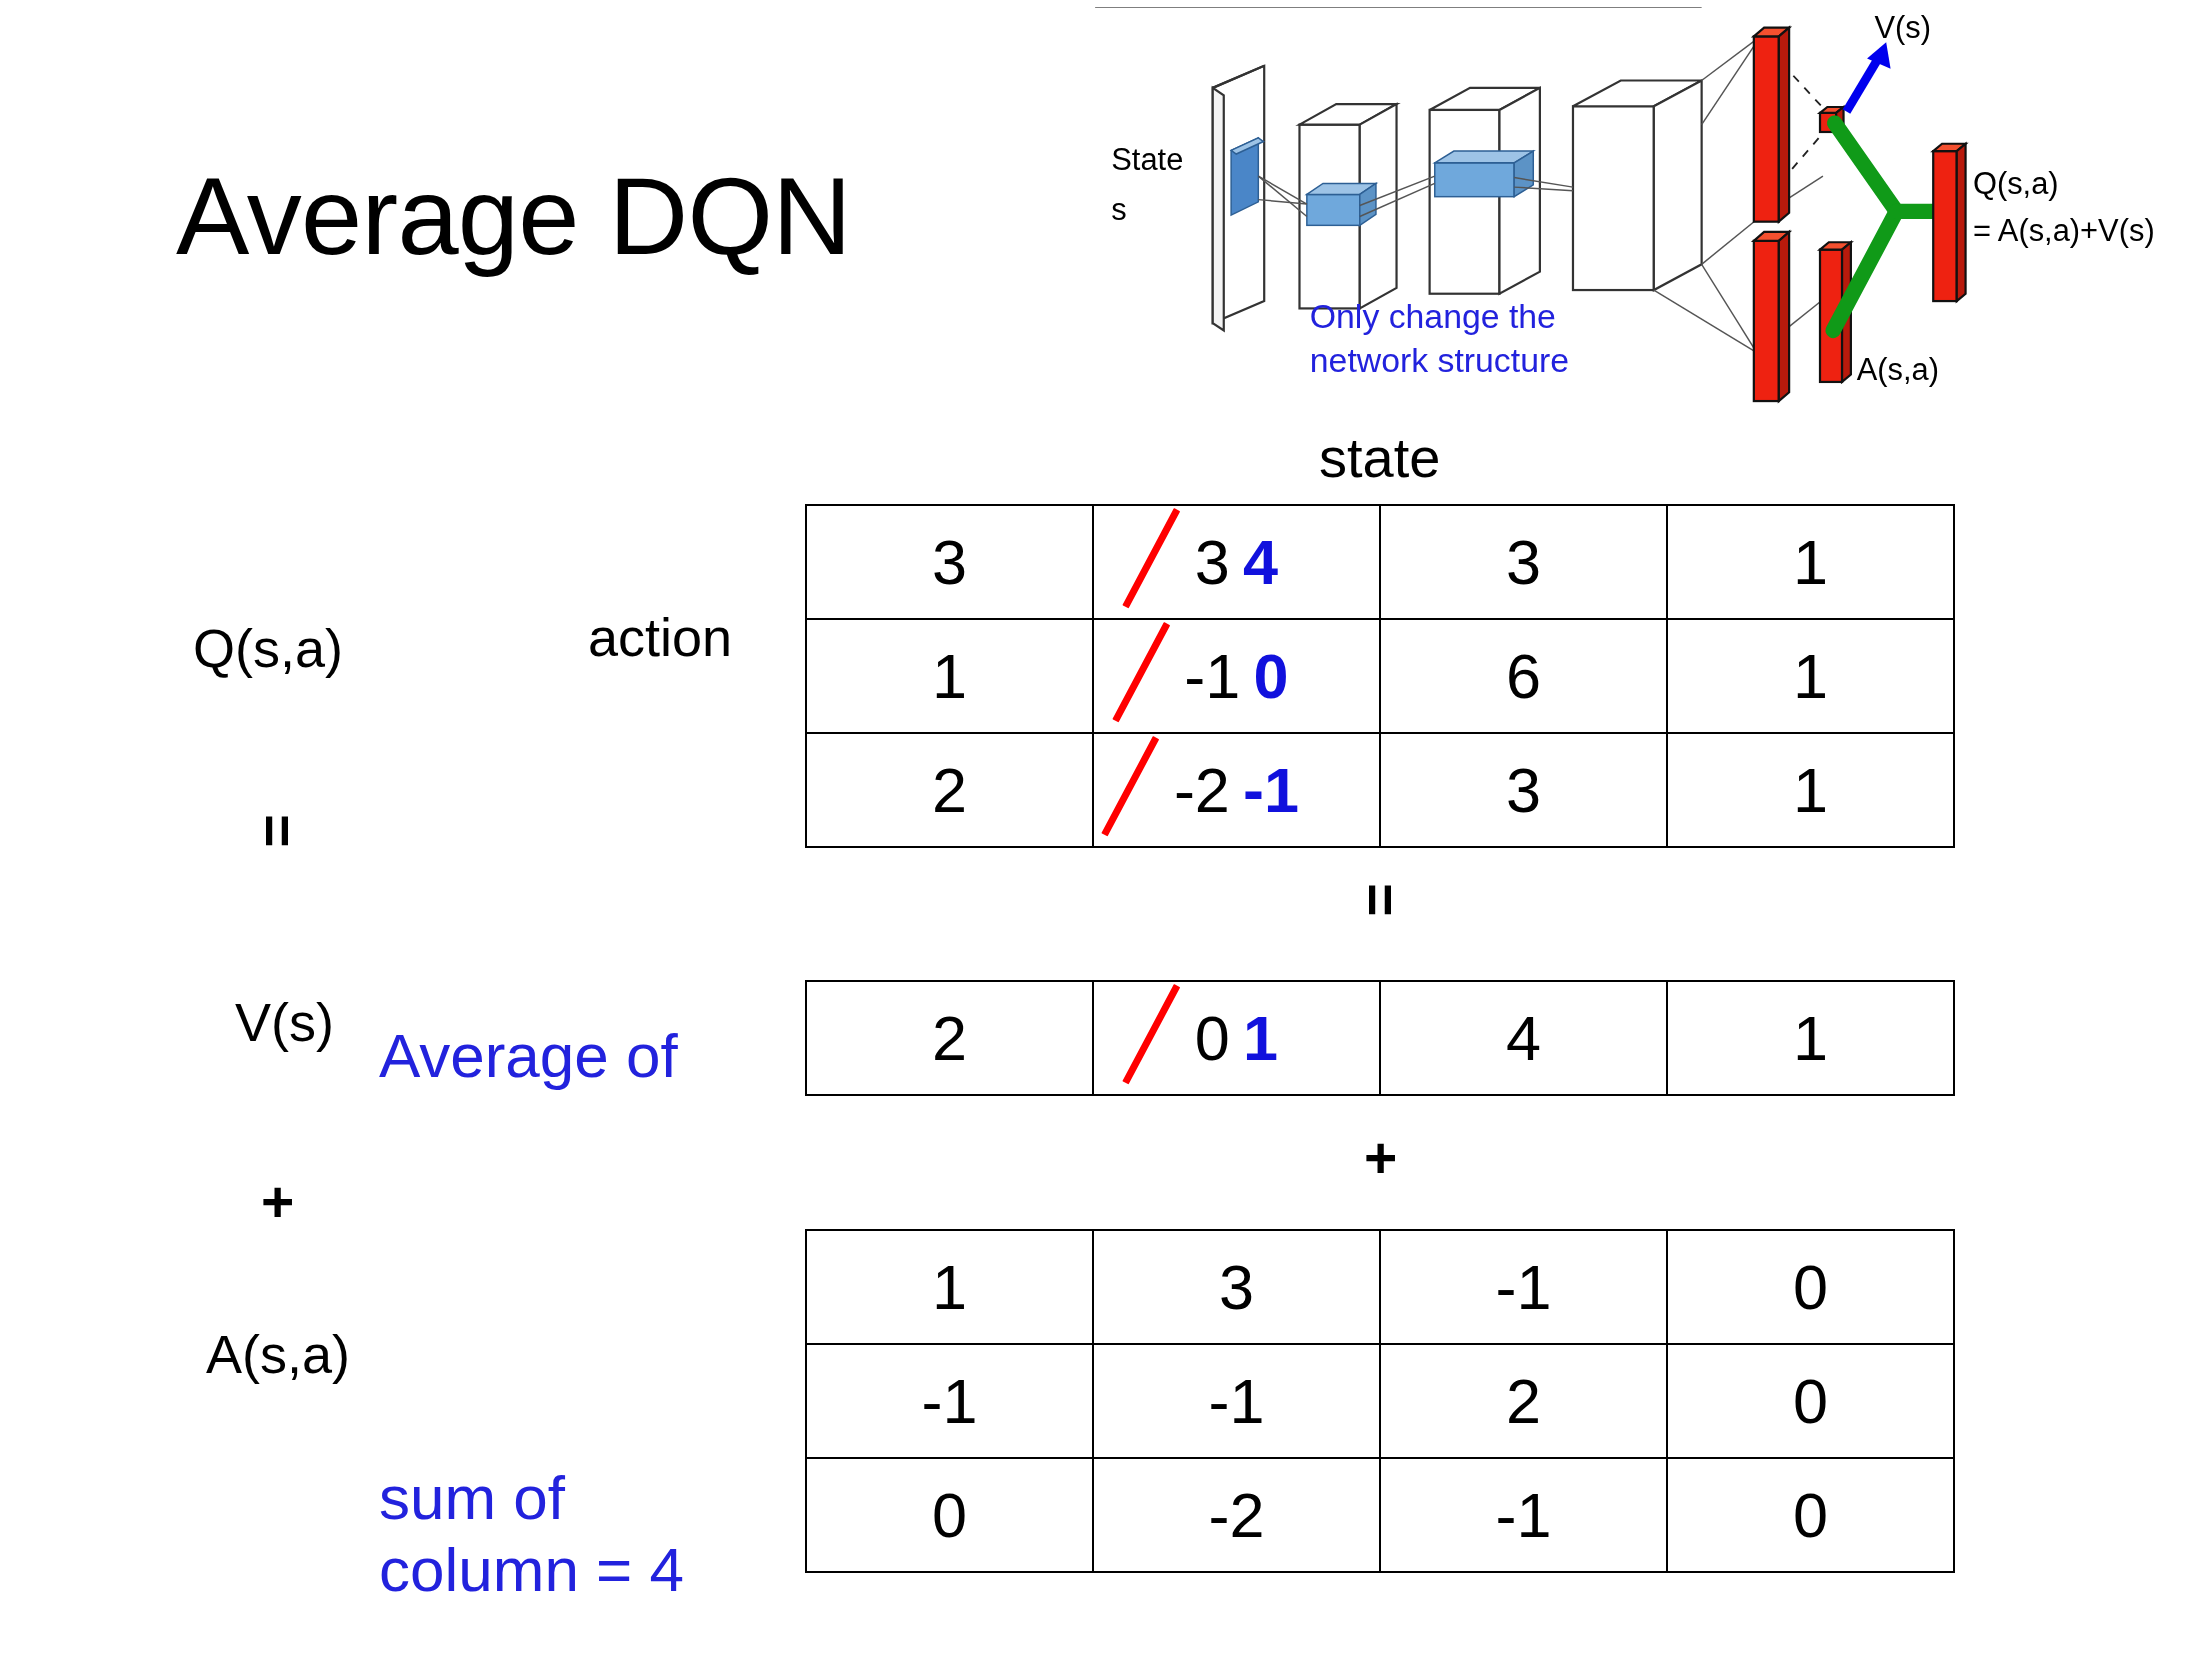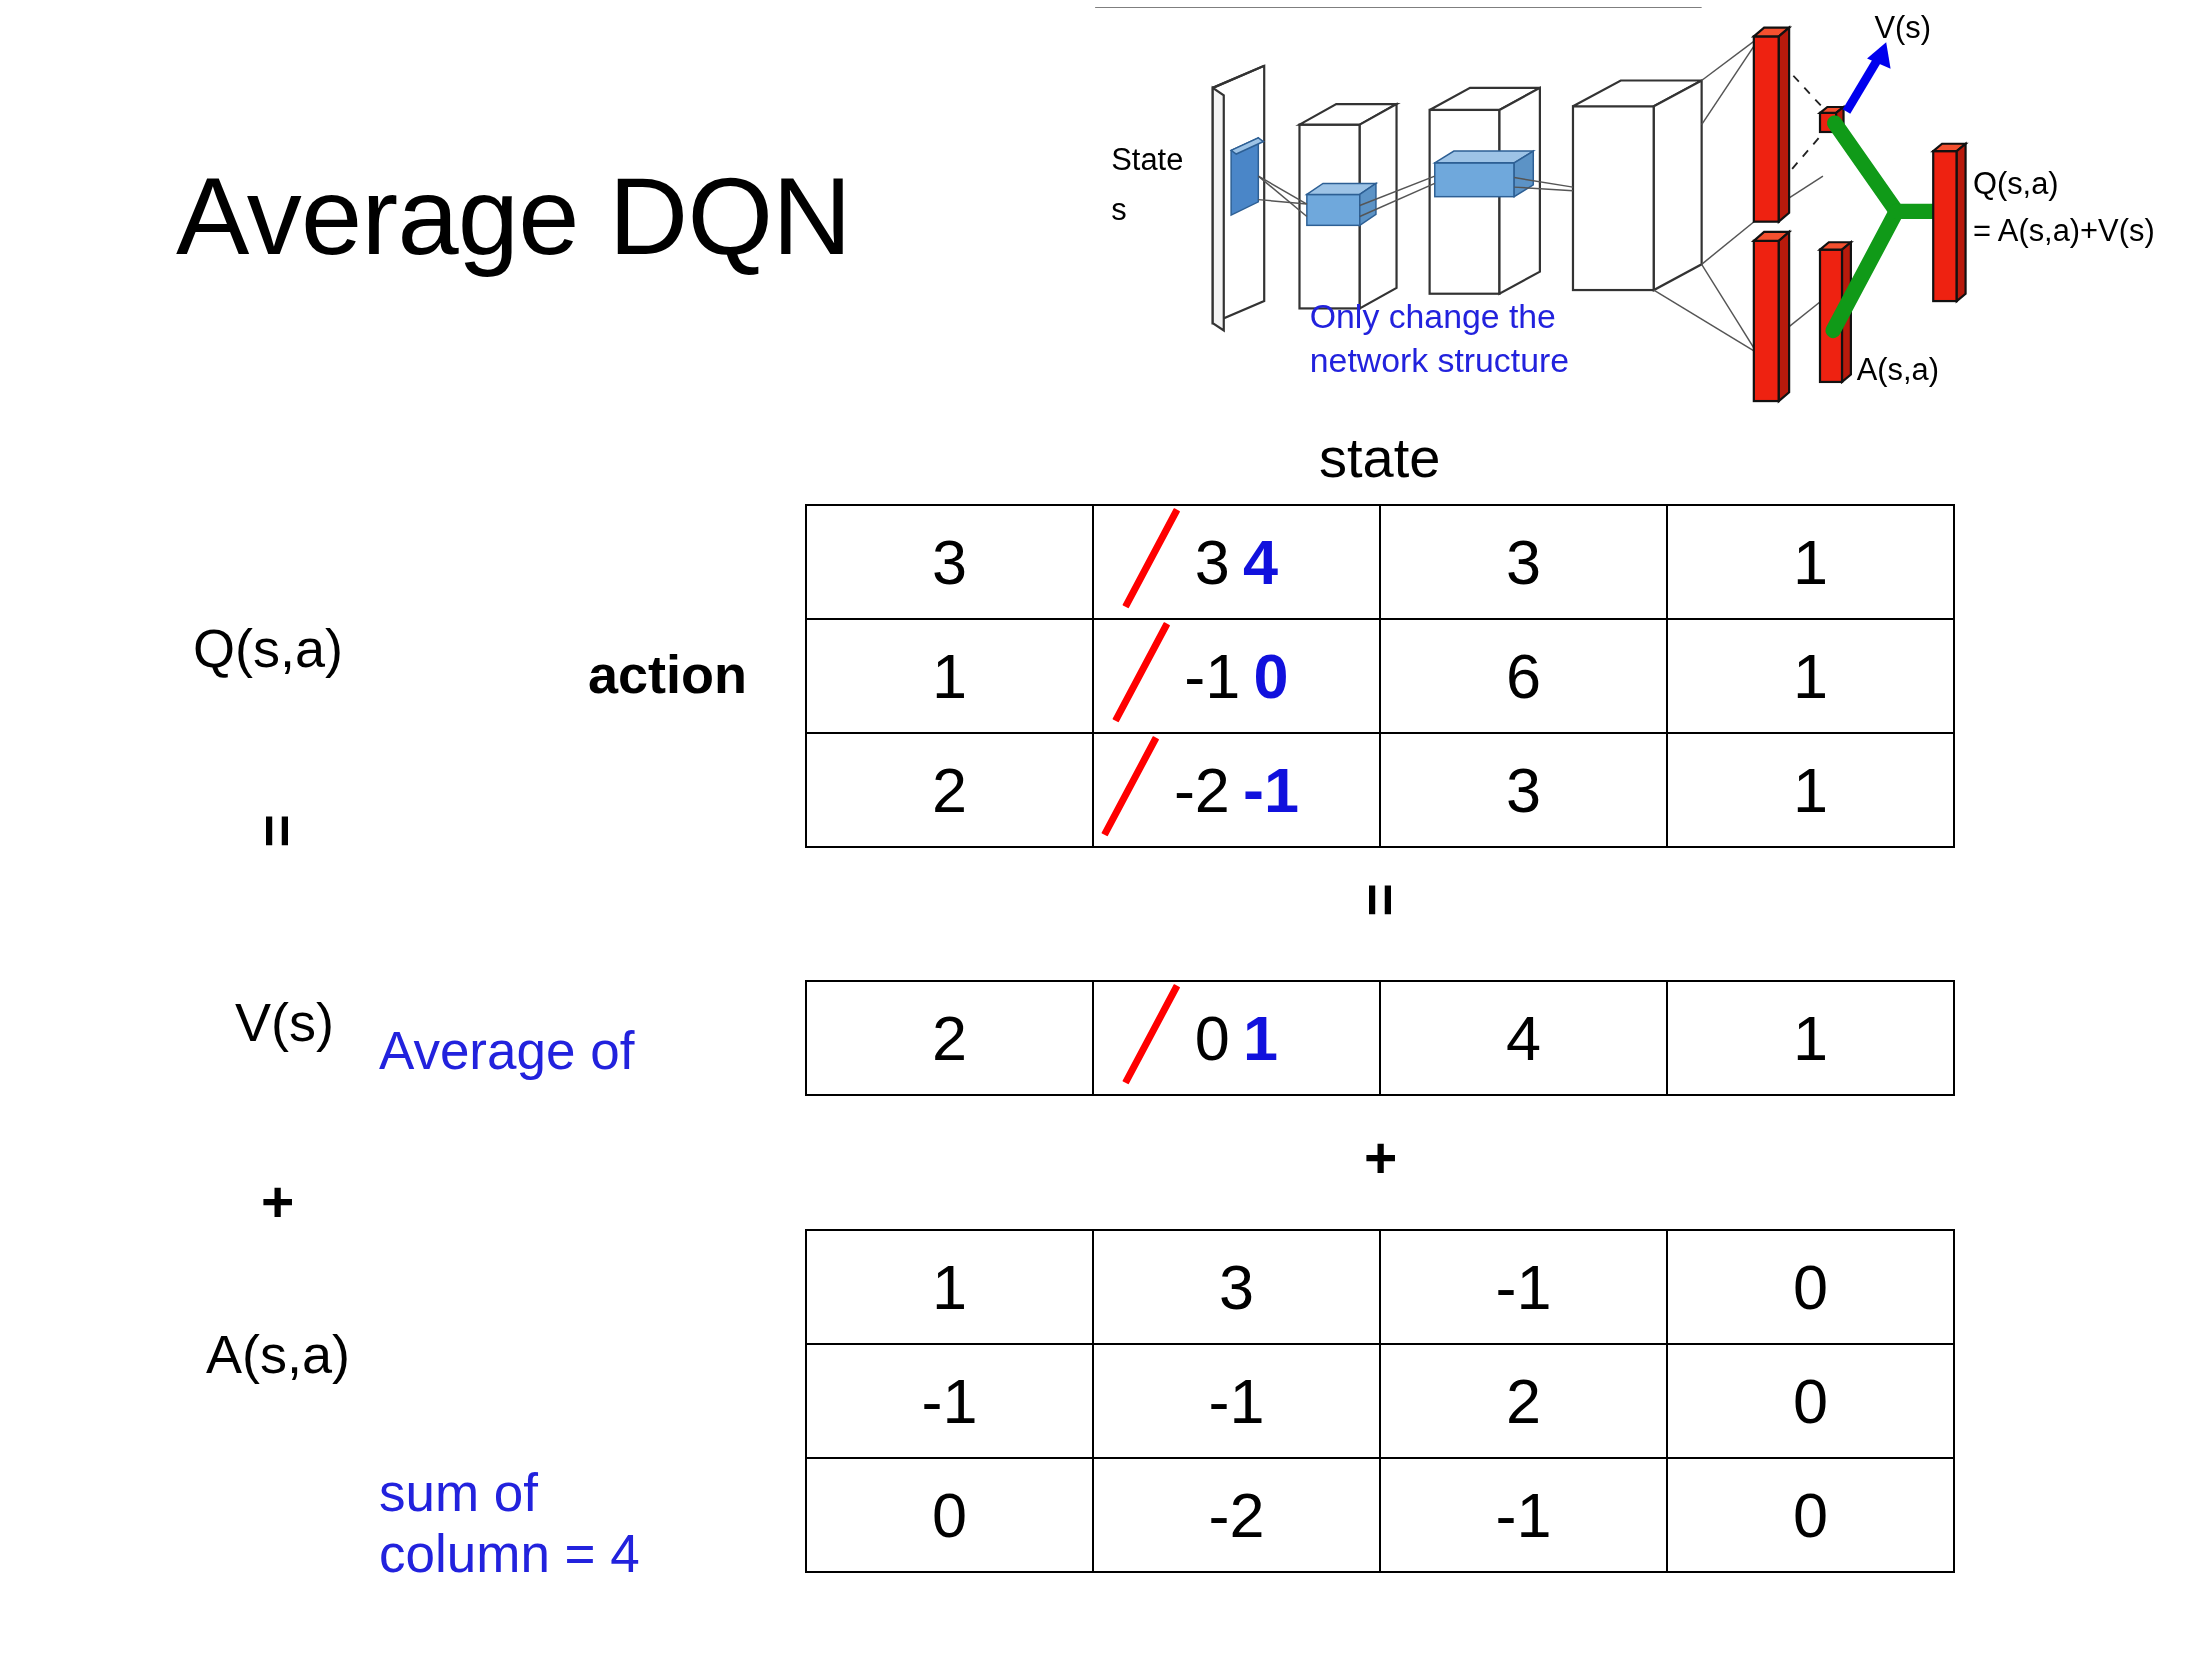--- a/index.html
+++ b/index.html
@@ -40,21 +40,21 @@
     fill:#2222dd;
   }
 
   
   .big-label{
     font-size:54px;
     white-space:nowrap;
     color:#000;
   }
   .blue-note{
-    font-size:53px;
+    font-size:62px;
     color:#2222dd;
     line-height:1.16;
     white-space:nowrap;
   }
   .op-sym{
     font-size:57px;
     font-weight:bold;
     color:#000;
     white-space:nowrap;
   }
@@ -112,21 +112,21 @@
     border-radius:0.7px;
   }
   .new-val{
     color:#1111dd;
     font-weight:bold;
   }
 
   
   #state-header{ left:1319px; top:425px; font-size:56px; }
   #q-label{ left:193px; top:617px; }
-  #action-label{ left:588px; top:643px;font-weight:bold; }
+  #action-label{ left:588px; top:606px; }
   #eq1{ left:261px; top:798px; }
   #eq2{ left:1364px; top:867px; }
   #v-label{ left:235px; top:991px; }
   #avg-note{ left:379px; top:1020px; }
   #plus1{ left:261px; top:1169px; }
   #plus2{ left:1364px; top:1125px; }
   #a-label{ left:206px; top:1323px; }
   #sum-note{ left:379px; top:1426px;margin-top:36px; }
 </style>
 </head>

